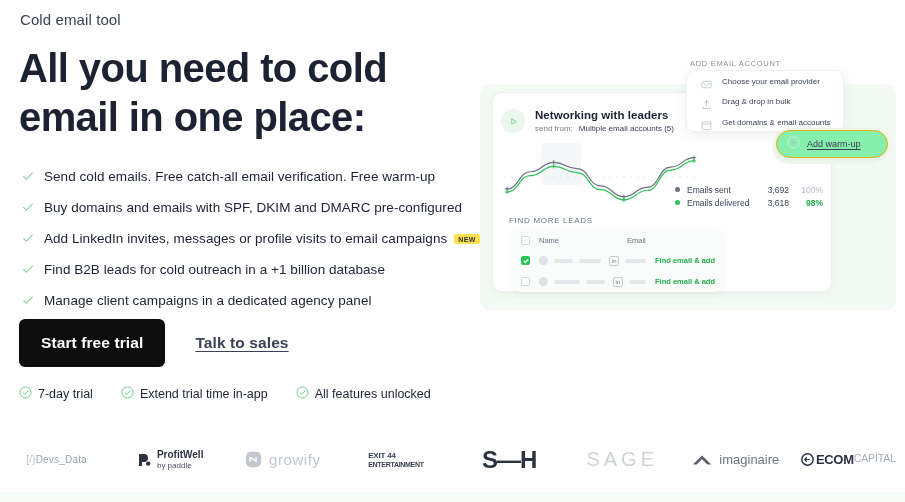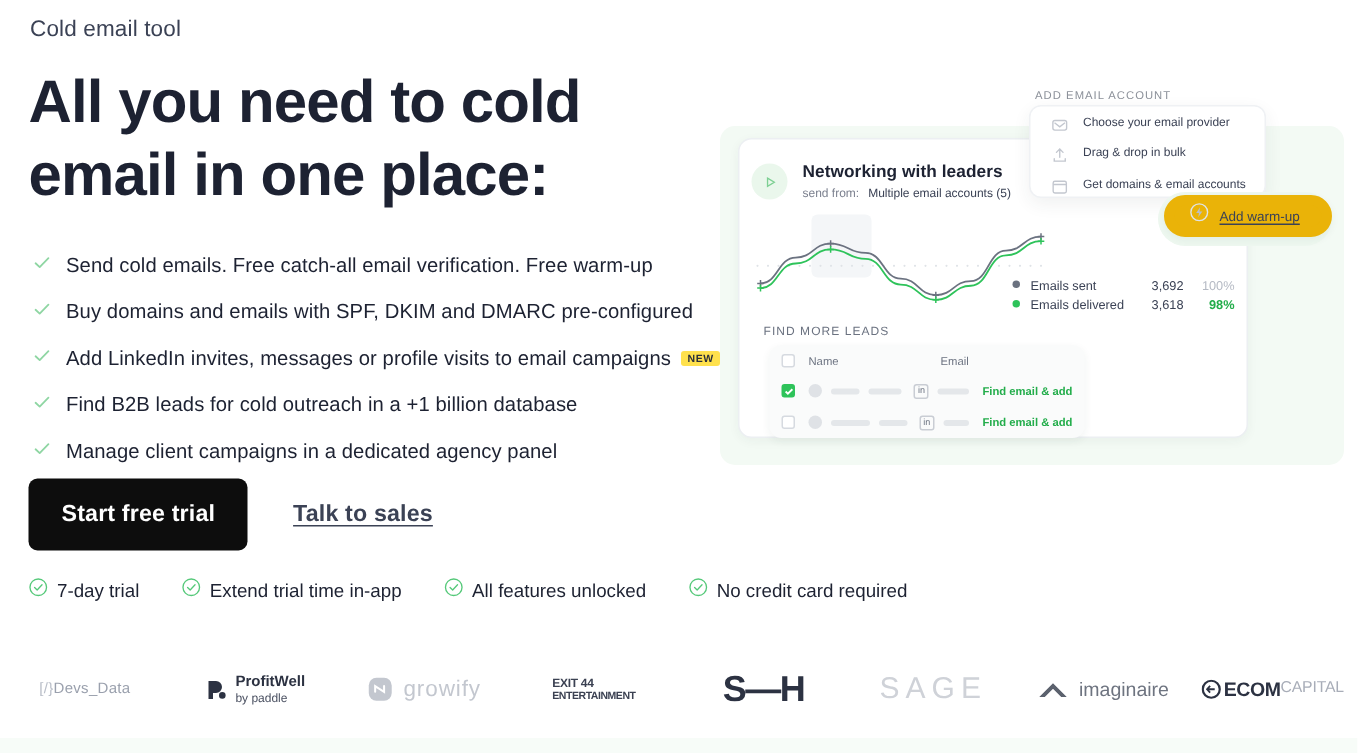--- a/index.html
+++ b/index.html
@@ -159,21 +159,21 @@
   .dd-item { display: flex; align-items: center; height: 20.5px; padding-left: 14px; }
   .dd-ico { width: 11px; height: 11px; flex:0 0 11px; }
   .dd-txt { font-size: 8px; color: #3b4255; margin-left: 10px; }
 
   .warm-shadow {
     position: absolute; left: 772px; top: 128px; width: 116px; height: 36px;
     background: #eef8f0; border-radius: 18px;
   }
   .warm-pill {
     position: absolute; left: 776px; top: 130px; width: 112px; height: 28px;
-    background: #eab308; border: 7px solid #eab308; border-radius: 14px;
+    background: #86efac; border: 1px solid #eab308; border-radius: 14px;
     box-shadow: 0 2px 6px rgba(40,60,50,.06);
     display: flex; align-items: center; padding-left: 10px;
   }
   .warm-txt { font-size: 9px; color: #3b4255; text-decoration: underline;
               text-underline-offset: 2px; margin-left: 7px; }
 </style>
 </head>
 <body>
 
 <div id="page">
@@ -234,27 +234,20 @@
             <path d="M5 8.2l2.1 2 4-4.2" fill="none" stroke="#56c97a" stroke-width="1.1" stroke-linecap="round" stroke-linejoin="round"></path>
           </svg></span>
         <span class="ttext">Extend trial time in-app</span>
       </div>
       <div class="trial-item">
         <span><svg width="13" height="13" viewBox="0 0 16 16">
             <circle cx="8" cy="8" r="6.8" fill="none" stroke="#56c97a" stroke-width="1.1"></circle>
             <path d="M5 8.2l2.1 2 4-4.2" fill="none" stroke="#56c97a" stroke-width="1.1" stroke-linecap="round" stroke-linejoin="round"></path>
           </svg></span>
         <span class="ttext">All features unlocked</span>
-      </div>
-      <div class="trial-item">
-        <span><svg width="13" height="13" viewBox="0 0 16 16">
-            <circle cx="8" cy="8" r="6.8" fill="none" stroke="#56c97a" stroke-width="1.1"></circle>
-            <path d="M5 8.2l2.1 2 4-4.2" fill="none" stroke="#56c97a" stroke-width="1.1" stroke-linecap="round" stroke-linejoin="round"></path>
-          </svg></span>
-        <span class="ttext">No credit card required</span>
       </div>
     </div>
 
   <div class="logo-strip">
     <div class="logo">
       <span class="lg-devs"><span class="br">[/}</span><span>Devs_Data</span></span>
     </div>
     <div class="logo">
       <span class="lg-pw">
         <svg width="16" height="16" viewBox="0 0 16 16" style="margin-right:5px">

